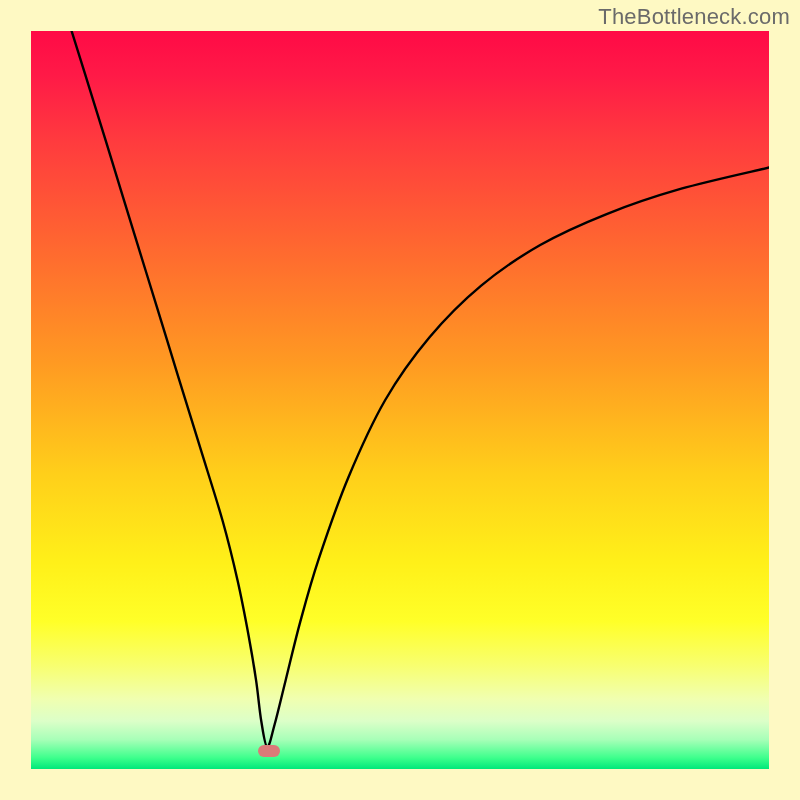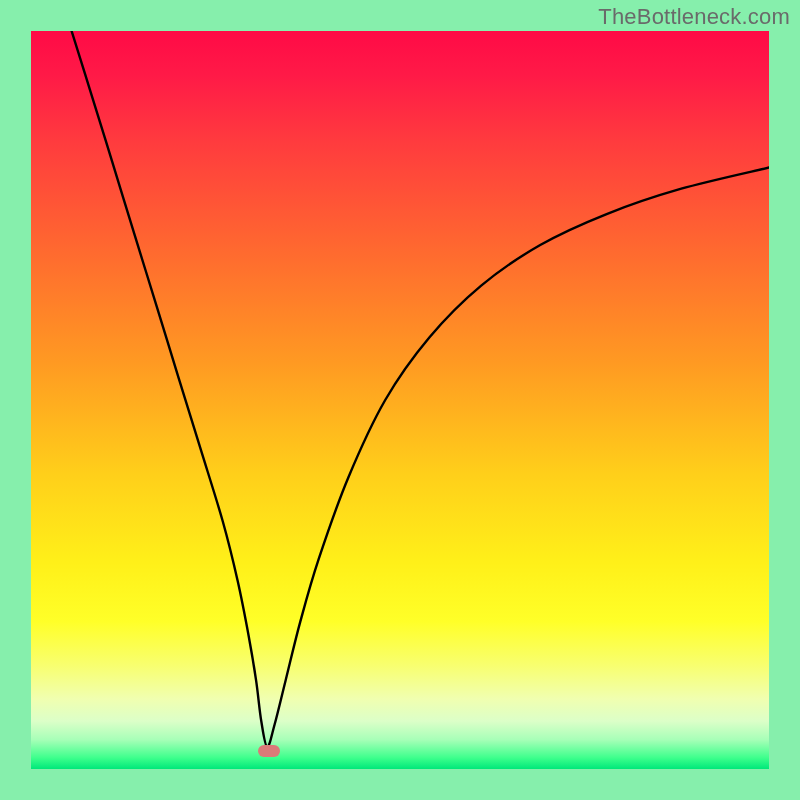--- a/index.html
+++ b/index.html
@@ -8,21 +8,21 @@
     width: 800px;
     height: 800px;
     background: #000;
     overflow: hidden;
     font-family: Arial, Helvetica, sans-serif;
   }
   .outer {
     position: relative;
     width: 800px;
     height: 800px;
-    background: #86efac;
+    background: #fef9c3;
   }
   .watermark {
     position: absolute;
     top: 4px;
     right: 10px;
     color: #6a6a6a;
     font-size: 22px;
     font-weight: 500;
     letter-spacing: 0.2px;
     z-index: 5;

